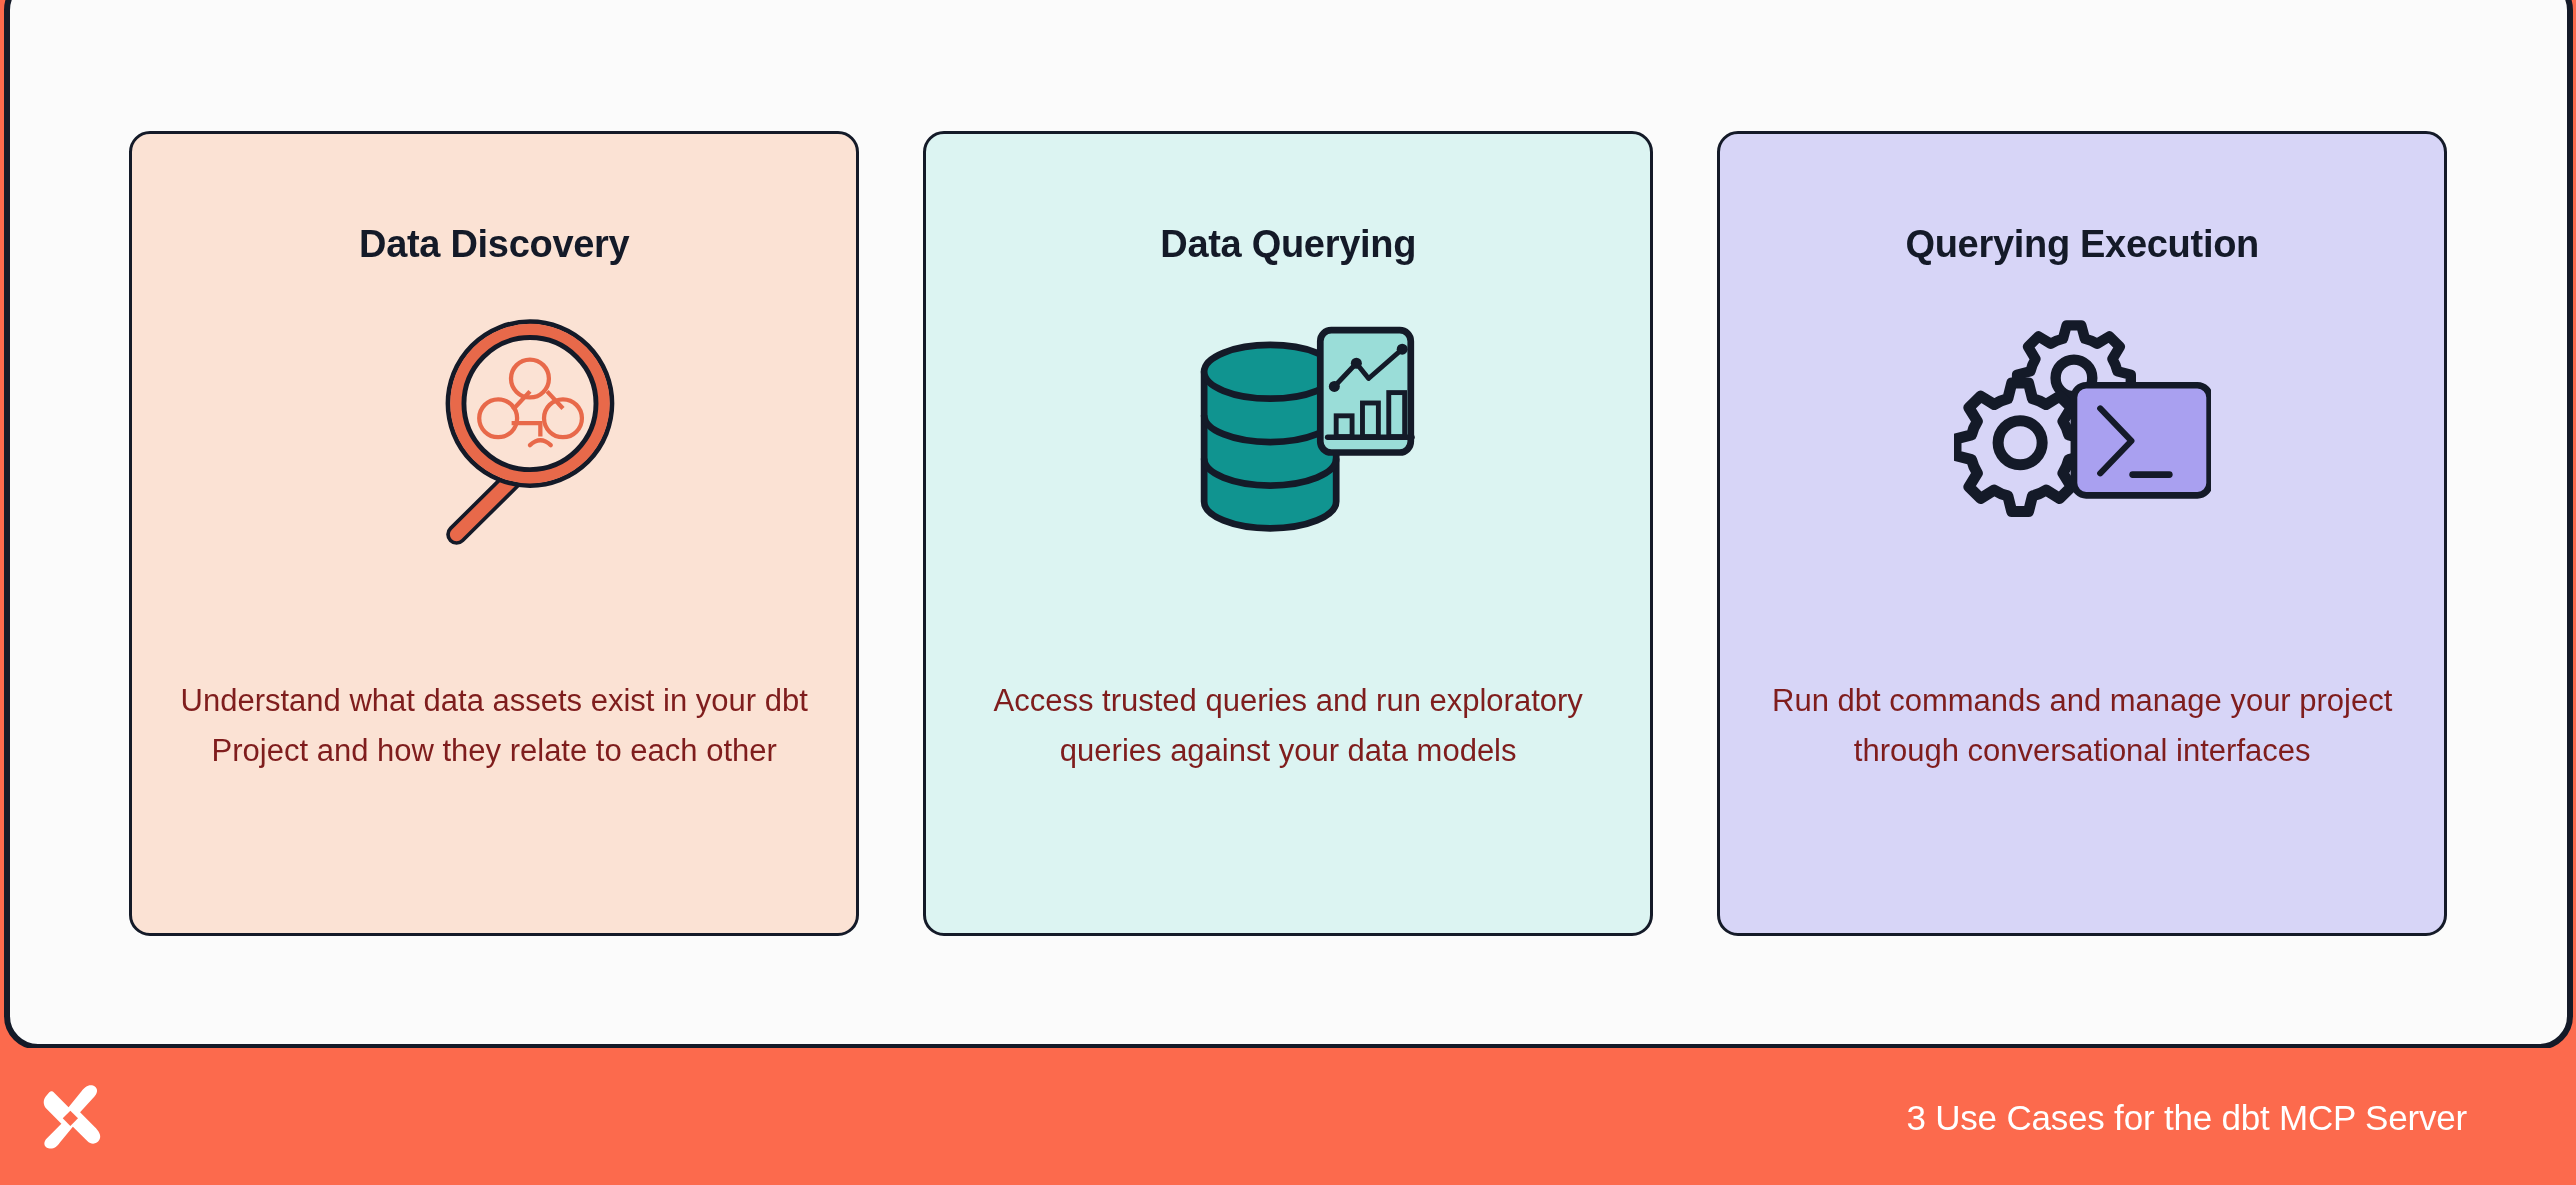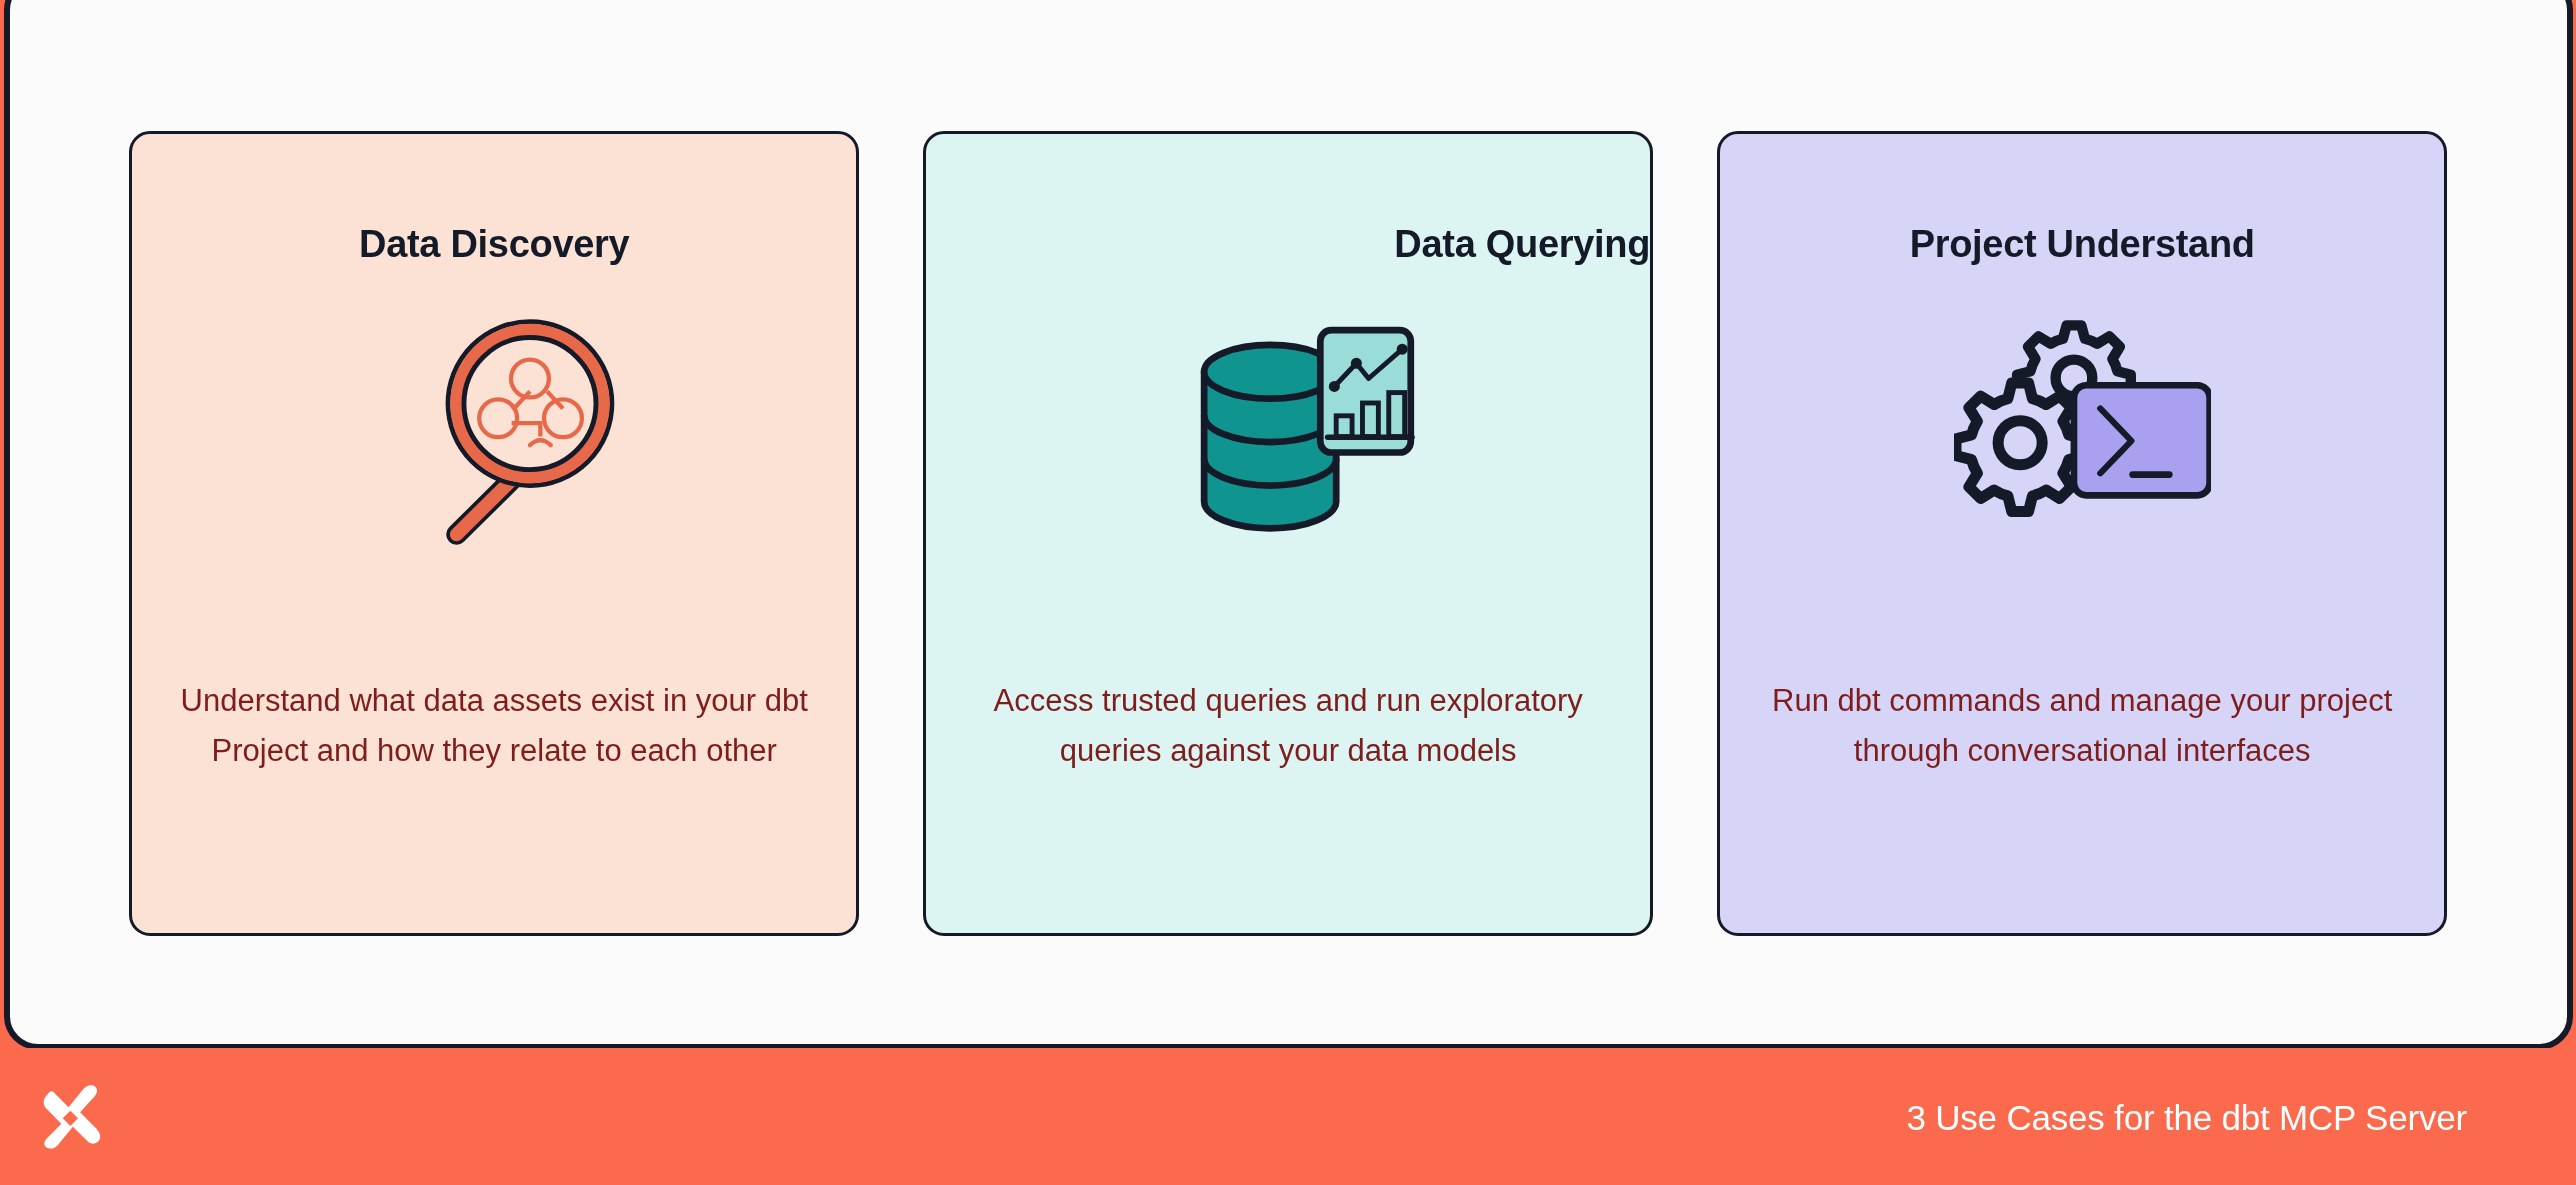--- a/index.html
+++ b/index.html
@@ -85,21 +85,21 @@
     right: 32px;
     top: 542px;
     font-size: 31px;
     color: #7f1d1d;
     text-align: center;
     line-height: 1.64;
   }
 
   
   .card-1 { background: #FBE2D4; }
-  .card-2 { background: #DCF4F2; align-items: flex-end; }
+  .card-2 { background: #DCF4F2; }
   .card-3 { background: #D7D5F7; }
 
   
   #footer {
     position: absolute;
     left: 0;
     bottom: 0;
     width: 2576px;
     height: 137px;
     background: #FC6A4D;
@@ -192,21 +192,21 @@
               <rect x="374" y="140" width="26" height="72" fill="none" stroke="#141A28" stroke-width="8"></rect>
               <line x1="274" y1="213" x2="412" y2="213" stroke="#141A28" stroke-width="9" stroke-linecap="round"></line>
             </g>
           </svg>
         </div>
 
         <div class="card-desc">Access trusted queries and run exploratory queries against your data models</div>
       </div>
 
       <div class="card card-3">
-        <div class="card-title">Project Understand</div>
+        <div class="card-title">Querying Execution</div>
 
         <div class="card-icon">
           <svg width="257" height="269" viewBox="0 0 420 440" fill="none">
 
             <g transform="translate(196,116) scale(1.0)">
               <path d="M-12,-86 h24 l6,22 a66 66 0 0 1 20,8 l20,-12 l17,17 l-12,20 a66 66 0 0 1 8,20 l22,6 v24 l-22,6 a66 66 0 0 1 -8,20 l12,20 l-17,17 l-20,-12 a66 66 0 0 1 -20,8 l-6,22 h-24 l-6,-22 a66 66 0 0 1 -20,-8 l-20,12 l-17,-17 l12,-20 a66 66 0 0 1 -8,-20 l-22,-6 v-24 l22,-6 a66 66 0 0 1 8,-20 l-12,-20 l17,-17 l20,12 a66 66 0 0 1 20,-8 z" fill="#D7D5F7" stroke="#141A28" stroke-width="17" stroke-linejoin="round"></path>
               <circle cx="0" cy="0" r="30" fill="#D7D5F7" stroke="#141A28" stroke-width="17"></circle>
             </g>
 
             <g transform="translate(108,222) scale(1.06)">

